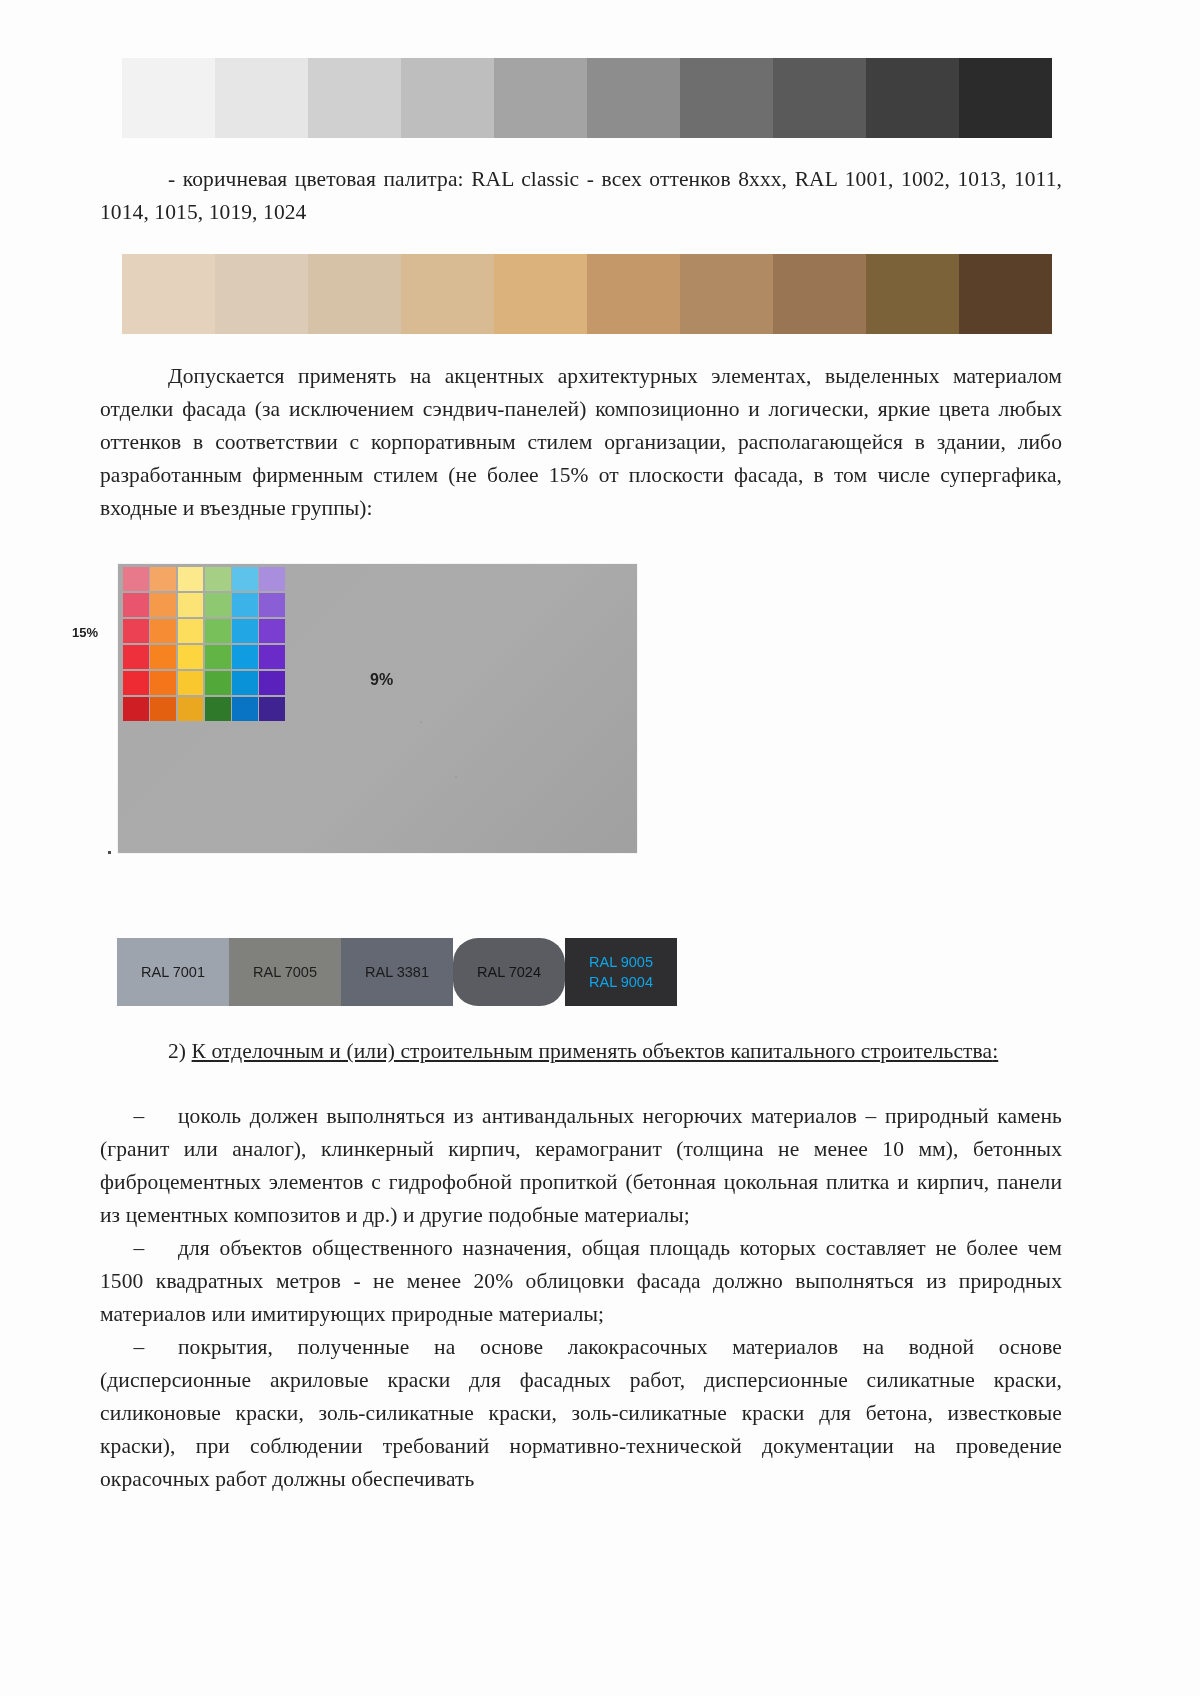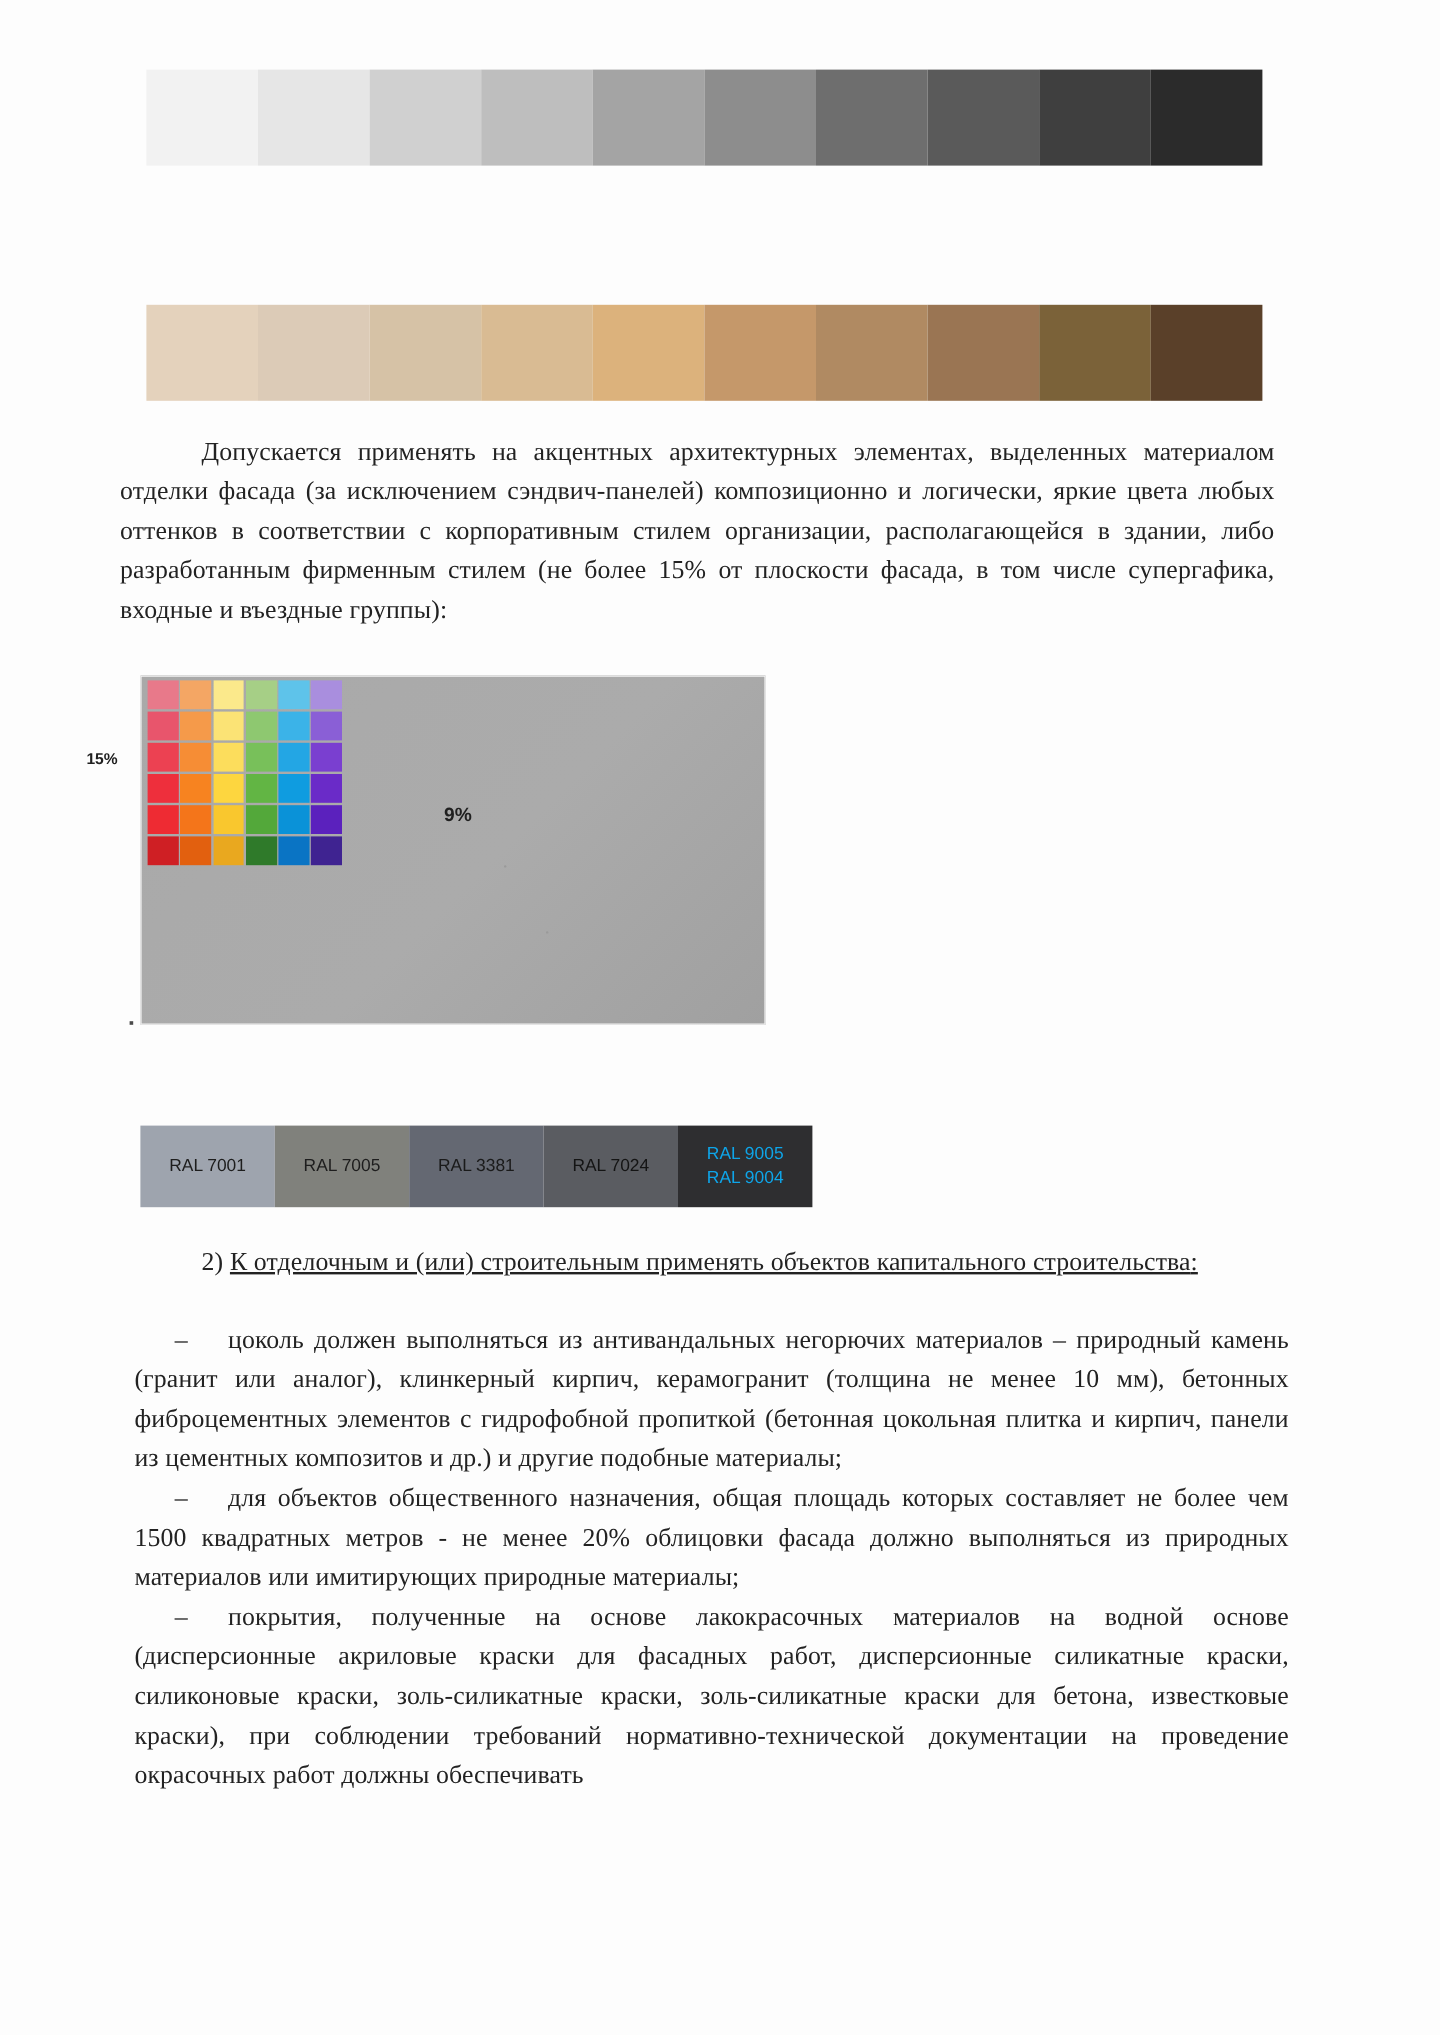--- a/index.html
+++ b/index.html
@@ -62,21 +62,21 @@
     line-height: 33px;
     text-align: center;
     color: #222;
   }
   .u { text-decoration: underline; }
 
   #p-brown   { left: 100px; top: 163px;  width: 962px; }
   #p-accent  { left: 100px; top: 360px;  width: 962px; }
   #cap-profiles { left: 100px; top: 880px; width: 962px; }
   #p-sect2   { left: 100px; top: 1035px; width: 962px; }
-  #p-bullets { left: 112px; top: 1100px; width: 962px; }
+  #p-bullets { left: 100px; top: 1100px; width: 962px; }
 
   .bullet-row { display: block; }
   .dash {
     display: inline-block;
     width: 78px;
     text-align: center;
   }
 
   
   #figure {
@@ -166,20 +166,21 @@
       <div class="sw" style="background: rgb(208, 208, 208);"></div>
       <div class="sw" style="background: rgb(190, 190, 190);"></div>
       <div class="sw" style="background: rgb(164, 164, 164);"></div>
       <div class="sw" style="background: rgb(141, 141, 141);"></div>
       <div class="sw" style="background: rgb(110, 110, 110);"></div>
       <div class="sw" style="background: rgb(90, 90, 90);"></div>
       <div class="sw" style="background: rgb(63, 63, 63);"></div>
       <div class="sw" style="background: rgb(43, 43, 43);"></div>
     </div>
 
+  <div class="para" id="p-brown"><span class="ind"></span><span>- коричневая цветовая палитра: RAL classic - всех оттенков 8ххх, RAL 1001, 1002, 1013, 1011, 1014, 1015, 1019, 1024</span></div>
 
   <div class="strip" id="brown-strip">
       <div class="sw" style="background: rgb(228, 210, 188);"></div>
       <div class="sw" style="background: rgb(220, 203, 183);"></div>
       <div class="sw" style="background: rgb(214, 194, 166);"></div>
       <div class="sw" style="background: rgb(217, 187, 147);"></div>
       <div class="sw" style="background: rgb(220, 178, 124);"></div>
       <div class="sw" style="background: rgb(197, 152, 106);"></div>
       <div class="sw" style="background: rgb(176, 138, 98);"></div>
       <div class="sw" style="background: rgb(154, 117, 83);"></div>
@@ -233,21 +234,21 @@
     <span id="fig-dot2"></span>
   </div>
   <span class="fig-label" id="label-15">15%</span>
   <span id="fig-corner-dot"></span>
 
 
   <div id="ral-row">
       <div class="ral-box" style="background: rgb(158, 164, 174); color: rgb(29, 29, 29);">RAL 7001</div>
       <div class="ral-box" style="background: rgb(128, 129, 124); color: rgb(29, 29, 29);">RAL 7005</div>
       <div class="ral-box" style="background: rgb(100, 104, 114); color: rgb(26, 26, 26);">RAL 3381</div>
-      <div class="ral-box" style="background: rgb(90, 92, 97); color: rgb(20, 20, 20);">RAL 7024</div>
+      <div class="ral-box" style="background: rgb(90, 92, 97); color: rgb(20, 20, 20); border-radius: 25px;">RAL 7024</div>
       <div class="ral-box" style="background: rgb(46, 46, 48); color: #0ea5e9;">RAL 9005
 RAL 9004</div>
     </div>
 
   <div class="para" id="p-sect2"><span class="ind"></span><span>2)</span> <span class="u">К отделочным и (или) строительным применять объектов капитального строительства</span><span class="u">:</span></div>
 
   <div class="para" id="p-bullets">
       <div class="bullet-row"><span class="dash">–</span><span>цоколь должен выполняться из антивандальных негорючих материалов – природный камень (гранит или аналог), клинкерный кирпич, керамогранит (толщина не менее 10 мм), бетонных фиброцементных элементов с гидрофобной пропиткой (бетонная цокольная плитка и кирпич, панели из цементных композитов и др.) и другие подобные материалы;</span></div>
       <div class="bullet-row"><span class="dash">–</span><span>для объектов общественного назначения, общая площадь которых составляет не более чем 1500 квадратных метров - не менее 20% облицовки фасада должно выполняться из природных материалов или имитирующих природные материалы;</span></div>
       <div class="bullet-row"><span class="dash">–</span><span>покрытия, полученные на основе лакокрасочных материалов на водной основе (дисперсионные акриловые краски для фасадных работ, дисперсионные силикатные краски, силиконовые краски, золь-силикатные краски, золь-силикатные краски для бетона, известковые краски), при соблюдении требований нормативно-технической документации на проведение окрасочных работ должны обеспечивать</span></div>

